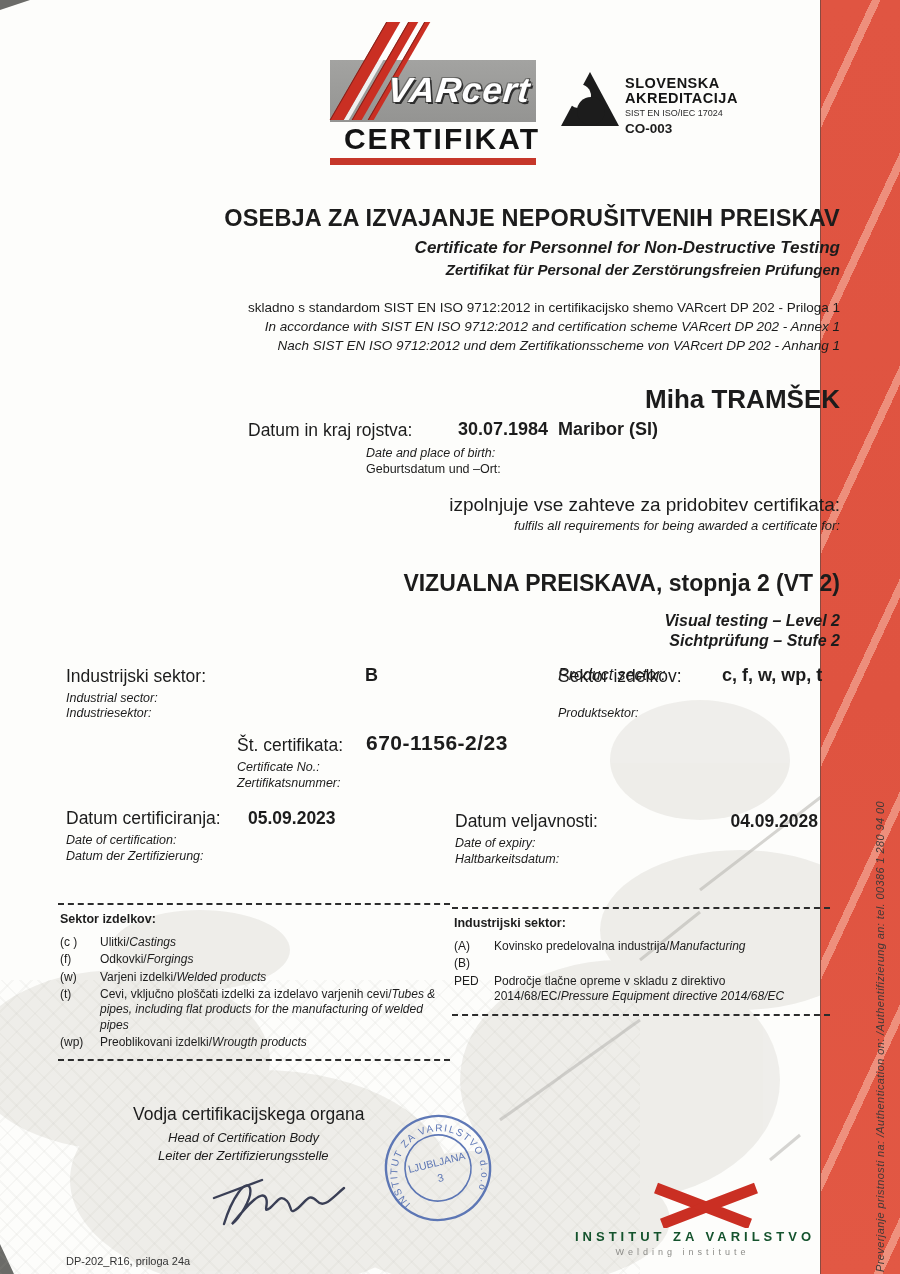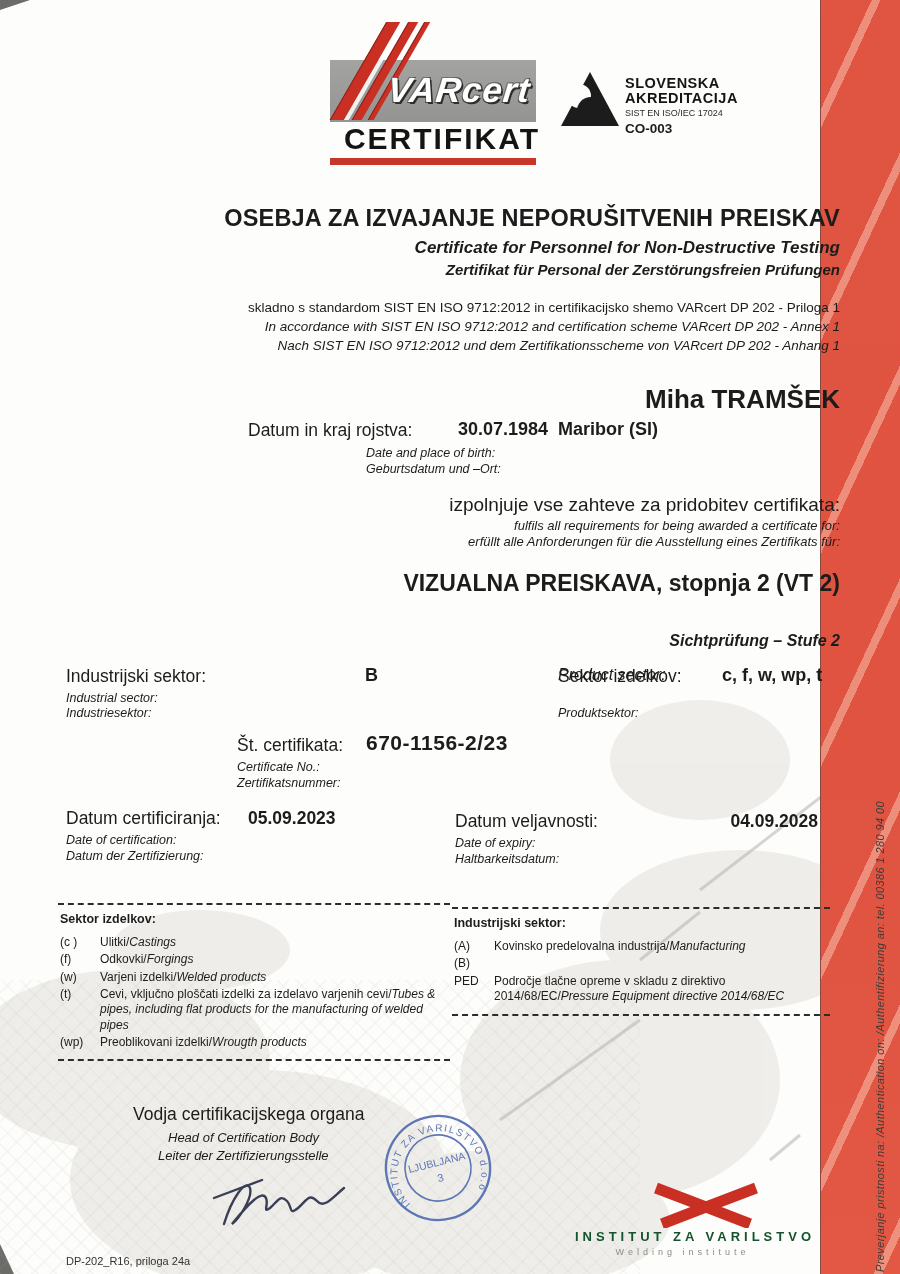--- a/index.html
+++ b/index.html
@@ -63,21 +63,21 @@
 
   #std-sl{left:60px; top:300px; width:780px; font-size:13.5px;}
   #std-en{left:60px; top:319px; width:780px; font-size:13.5px; font-style:italic;}
   #std-de{left:60px; top:338px; width:780px; font-size:13.5px; font-style:italic;}
 
   #person-name{left:60px; top:384px; width:780px; font-size:26px; font-weight:bold;}
   #birth-label{left:248px; top:420px; font-size:17.5px;}
   #birth-date{left:458px; top:419px; font-size:18px; font-weight:bold;}
   #birth-place{left:558px; top:419px; font-size:18px; font-weight:bold;}
   #birth-en{left:366px; top:446px; font-size:12.5px; font-style:italic;}
-  #birth-de{left:366px; top:462px; font-size:12.5px; font-style:italic;}
+  #birth-de{left:366px; top:462px; font-size:12.5px; }
 
   #fulfil-sl{left:60px; top:494px; width:780px; font-size:19px;}
   #fulfil-en{left:60px; top:518px; width:780px; font-size:13px; font-style:italic;}
   #fulfil-de{left:60px; top:534px; width:780px; font-size:13px; font-style:italic;}
 
   #method-sl{left:60px; top:570px; width:780px; font-size:23px; font-weight:bold;}
   #method-en{left:60px; top:612px; width:780px; font-size:16px; font-weight:bold; font-style:italic;}
   #method-de{left:60px; top:632px; width:780px; font-size:16px; font-weight:bold; font-style:italic;}
 
   
@@ -190,23 +190,23 @@
 
   <div id="person-name" class="abs ctr">Miha TRAMŠEK</div>
   <div id="birth-label" class="abs">Datum in kraj rojstva:</div>
   <div id="birth-date" class="abs">30.07.1984</div>
   <div id="birth-place" class="abs">Maribor (SI)</div>
   <div id="birth-en" class="abs">Date and place of birth:</div>
   <div id="birth-de" class="abs">Geburtsdatum und –Ort:</div>
 
   <div id="fulfil-en" class="abs ctr">fulfils all requirements for being awarded a certificate for:</div>
   <div id="fulfil-sl" class="abs ctr">izpolnjuje vse zahteve za pridobitev certifikata:</div>
-  <div id="fulfil-de" class="abs ctr">erfüllt alle Anforderungen für die Ausstellung eines Zertifikats für:</div>
 
   <div id="method-sl" class="abs ctr">VIZUALNA PREISKAVA, stopnja 2 (VT 2)</div>
+  <div id="method-en" class="abs ctr">Visual testing – Level  2</div>
   <div id="method-de" class="abs ctr">Sichtprüfung – Stufe 2</div>
 
   <div id="ind-label" class="abs">Industrijski sektor:</div>
   <div id="ind-value" class="abs">B</div>
   <div id="ind-en" class="abs">Industrial sector:</div>
   <div id="ind-de" class="abs">Industriesektor:</div>
   <div id="prod-label" class="abs">Sektor izdelkov:</div>
   <div id="prod-value" class="abs">c, f, w, wp, t</div>
   <div id="prod-en" class="abs">Product sector:</div>
   <div id="prod-de" class="abs">Produktsektor:</div>

